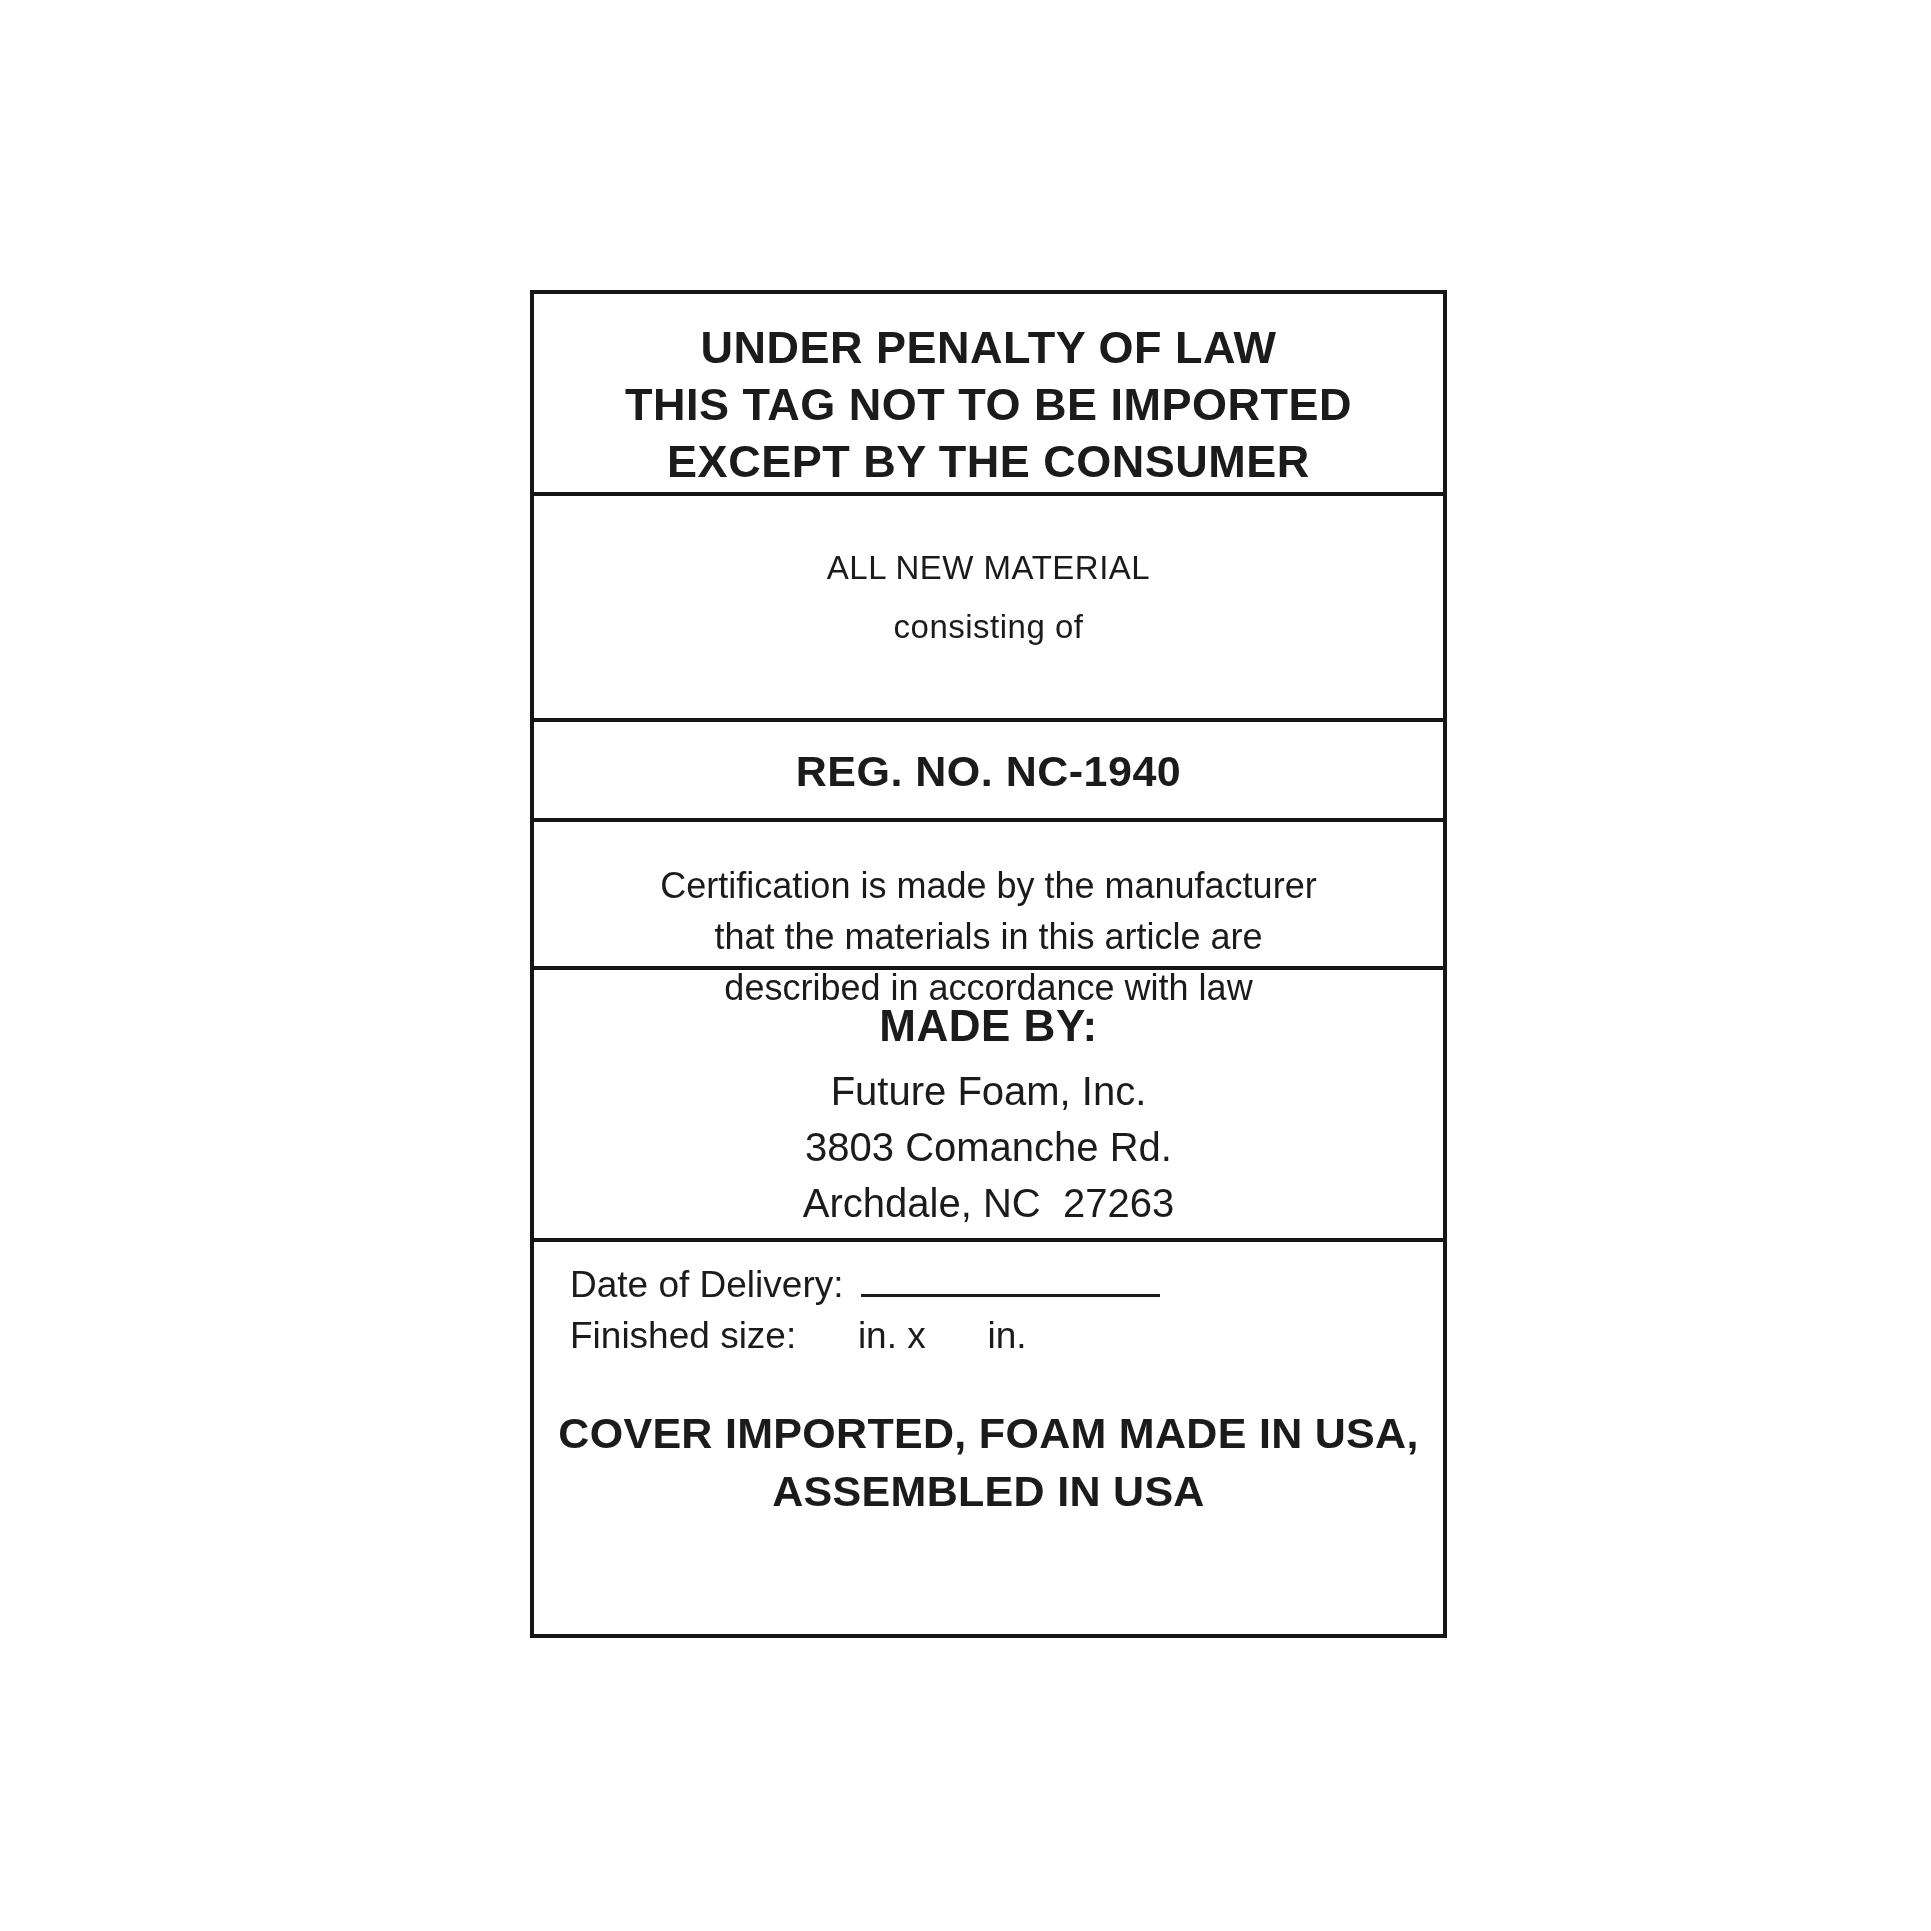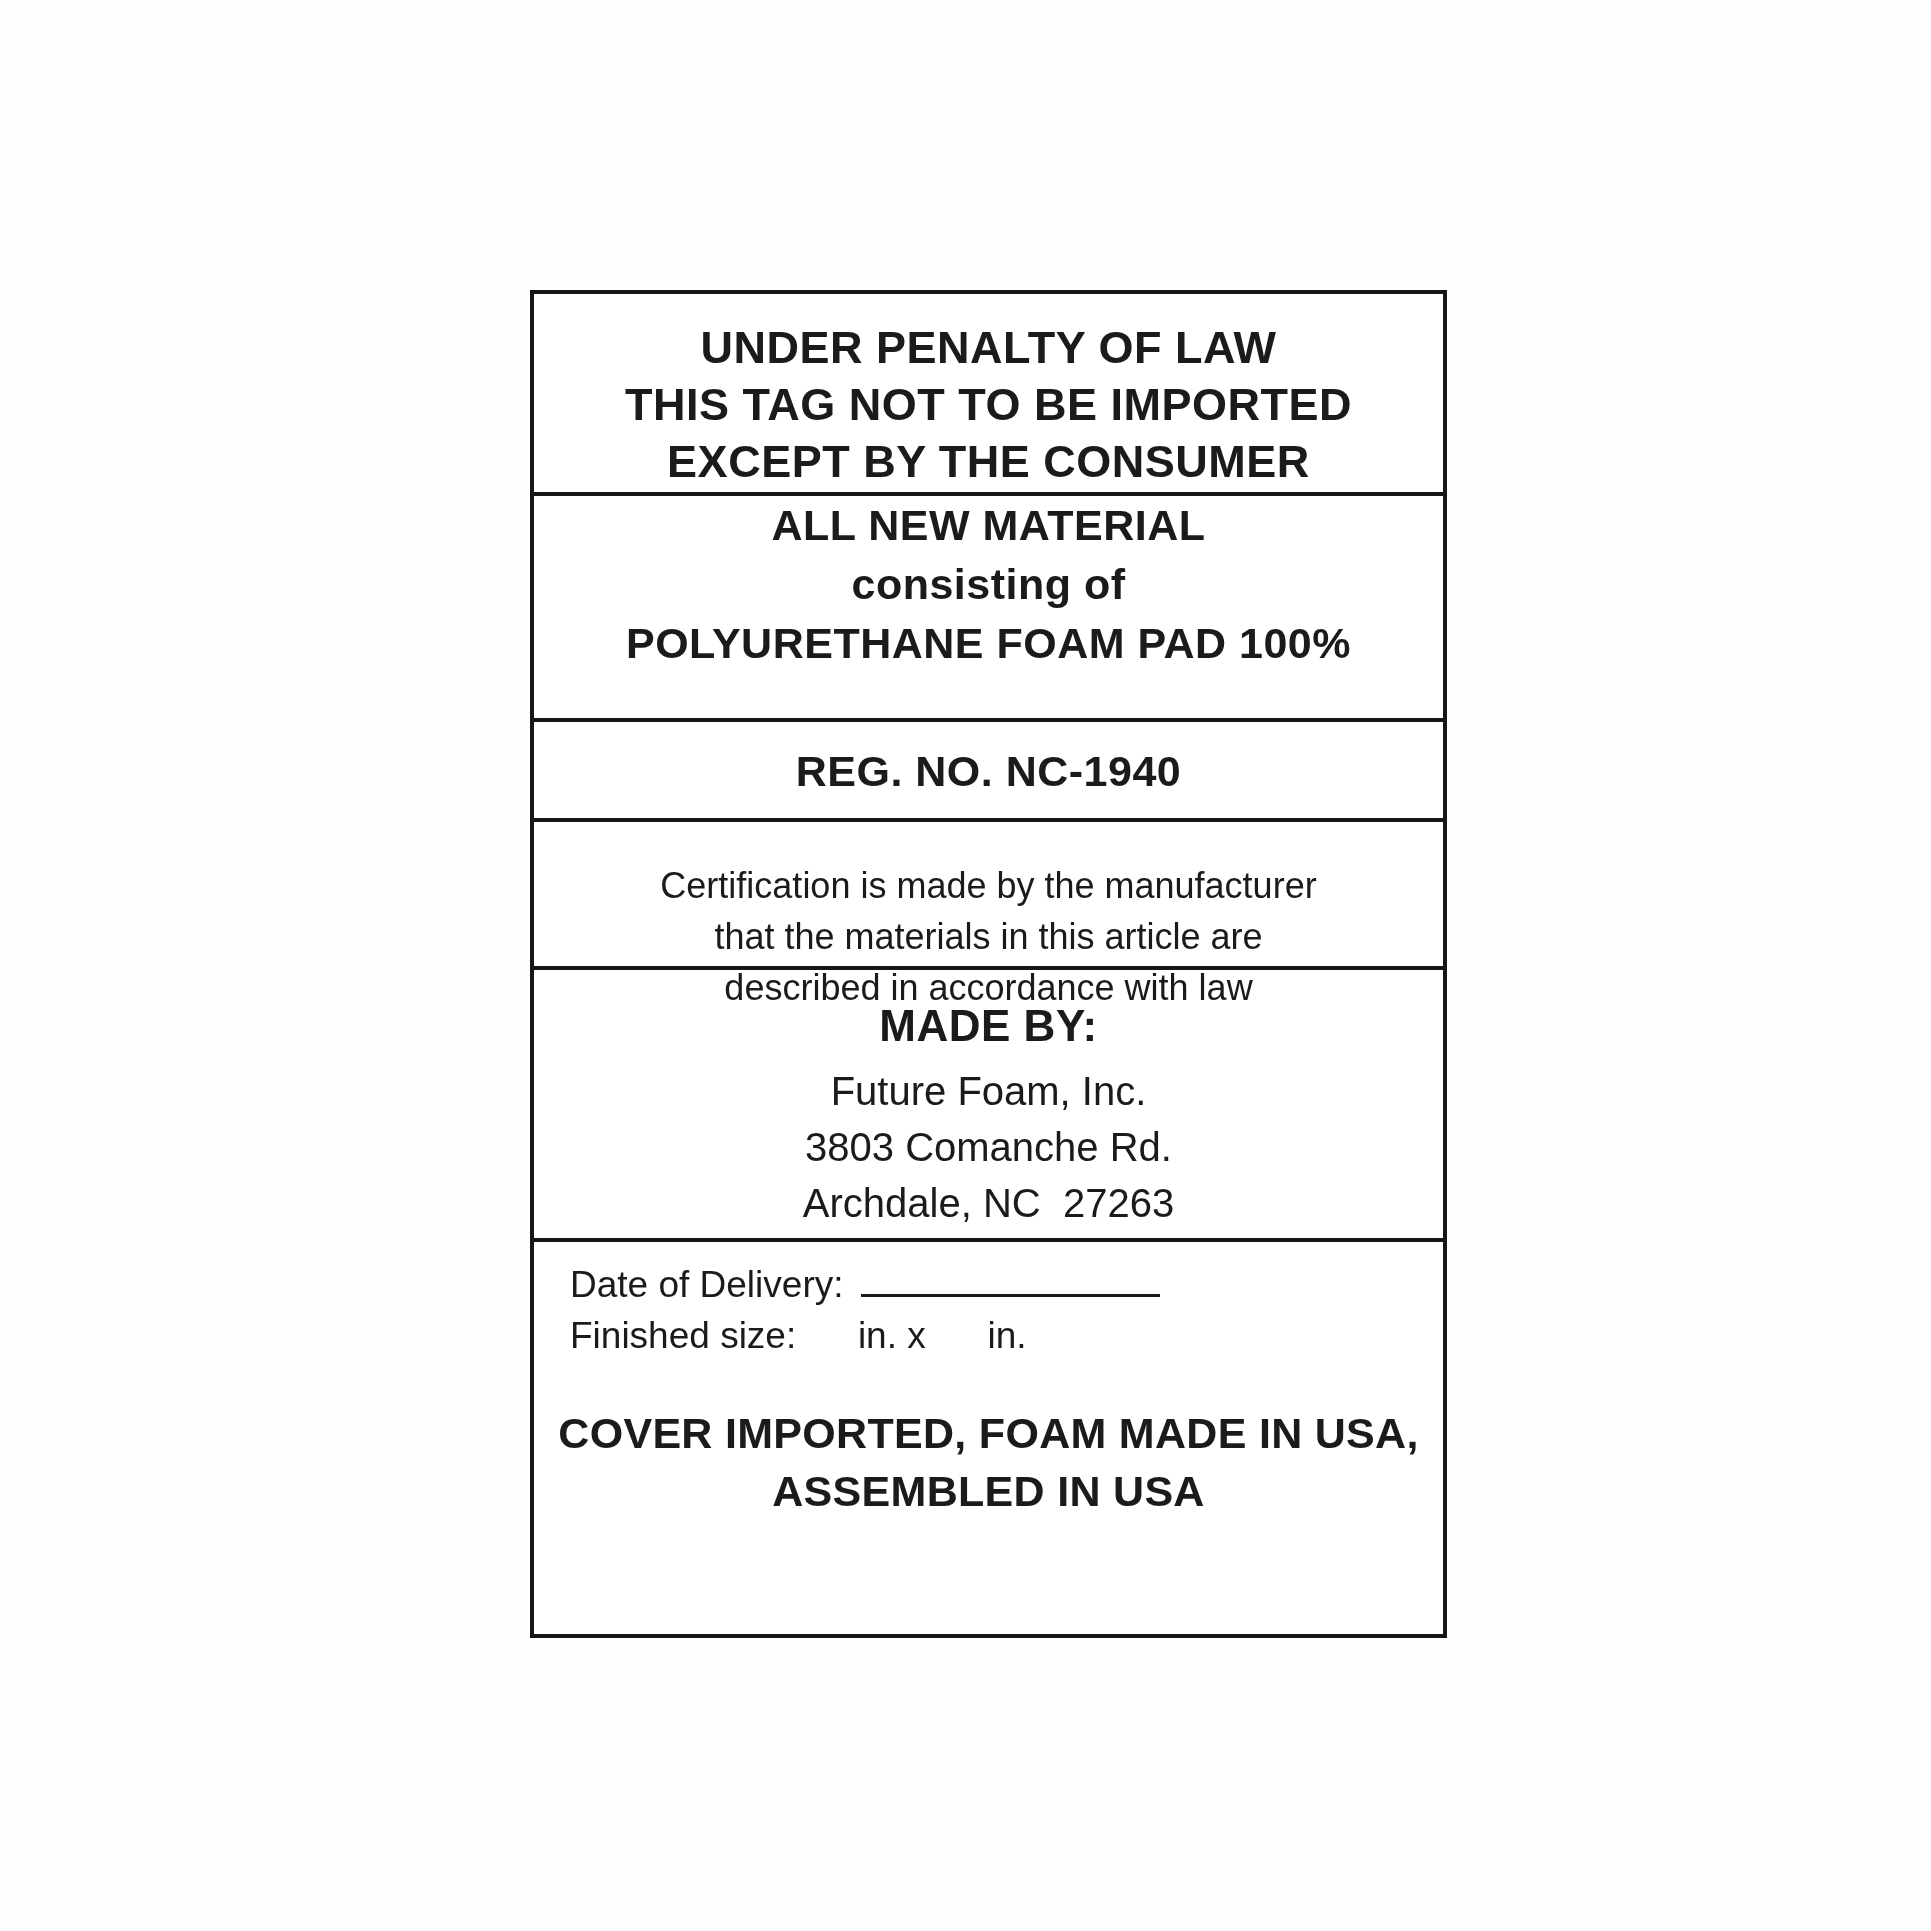--- a/index.html
+++ b/index.html
@@ -42,22 +42,23 @@
   .s-penalty {
     height: 202px;
     padding-top: 25px;
     font-weight: bold;
     font-size: 45px;
     line-height: 57px;
     letter-spacing: 0.5px;
   }
   .s-material {
     height: 226px;
-    font-weight: bold;
-    font-size: 43px;
+    padding-top: 42px;
+    font-weight: normal;
+    font-size: 33px;
     line-height: 59px;
     letter-spacing: 0.5px;
   }
   .s-reg {
     height: 100px;
     padding-top: 25px;
     font-weight: bold;
     font-size: 43px;
     letter-spacing: 0.5px;
   }
@@ -121,21 +122,20 @@
 
     <div class="section s-penalty">
       <div>UNDER PENALTY OF LAW</div>
       <div>THIS TAG NOT TO BE IMPORTED</div>
       <div>EXCEPT BY THE CONSUMER</div>
     </div>
 
     <div class="section s-material">
       <div>ALL NEW MATERIAL</div>
       <div>consisting of</div>
-      <div>POLYURETHANE FOAM PAD 100%</div>
     </div>
 
     <div class="section s-reg">
       <div>REG. NO. NC-1940</div>
     </div>
 
     <div class="section s-cert">
       <div>Certification is made by the manufacturer</div>
       <div>that the materials in this article are</div>
       <div>described in accordance with law</div>

